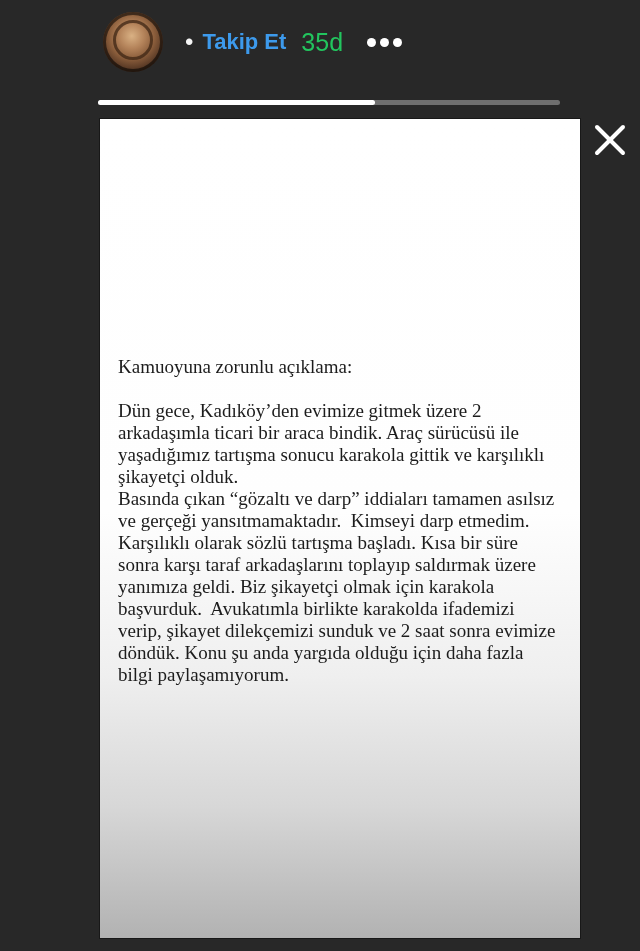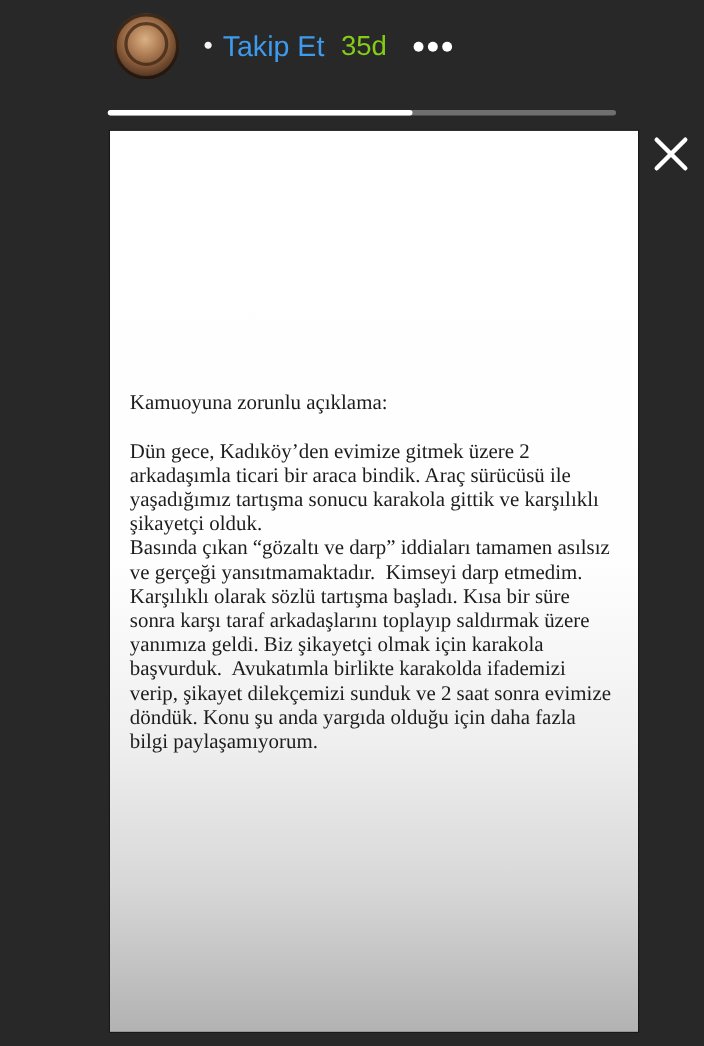--- a/index.html
+++ b/index.html
@@ -27,25 +27,25 @@
     border-radius: 50%; border: 3px solid rgba(61,38,20,0.75);
     box-sizing: border-box;
   }
   .user-row {
     position: absolute; left: 176px; top: 12px; height: 60px;
     display: flex; align-items: center; white-space: nowrap;
   }
   .username { font-size: 26px; font-weight: 700; color: #f5f5f5; letter-spacing: 0.3px; cursor: pointer; }
   .sep { font-size: 24px; color: #f5f5f5; margin: 0 9px; }
   .follow {
-    font-size: 26px; font-weight: 400; color: #3d9aec;
+    font-size: 22px; font-weight: 700; color: #3d9aec;
     background: none; border: none; padding: 0; cursor: pointer;
     font-family: "Liberation Sans", sans-serif;
   }
-  .time { font-size: 25px; color: #84cc16; margin-left: 15px; }
+  .time { font-size: 25px; color: #22c55e; margin-left: 15px; }
   .more {
     margin-left: 22px; display: flex; align-items: center; gap: 4px;
     background: none; border: none; padding: 8px 2px; cursor: pointer;
   }
   .more .dot { width: 9px; height: 9px; border-radius: 50%; background: #ffffff; }
 
   
   .progress {
     position: absolute; left: 98px; top: 100px;
     width: 462px; height: 5px;

